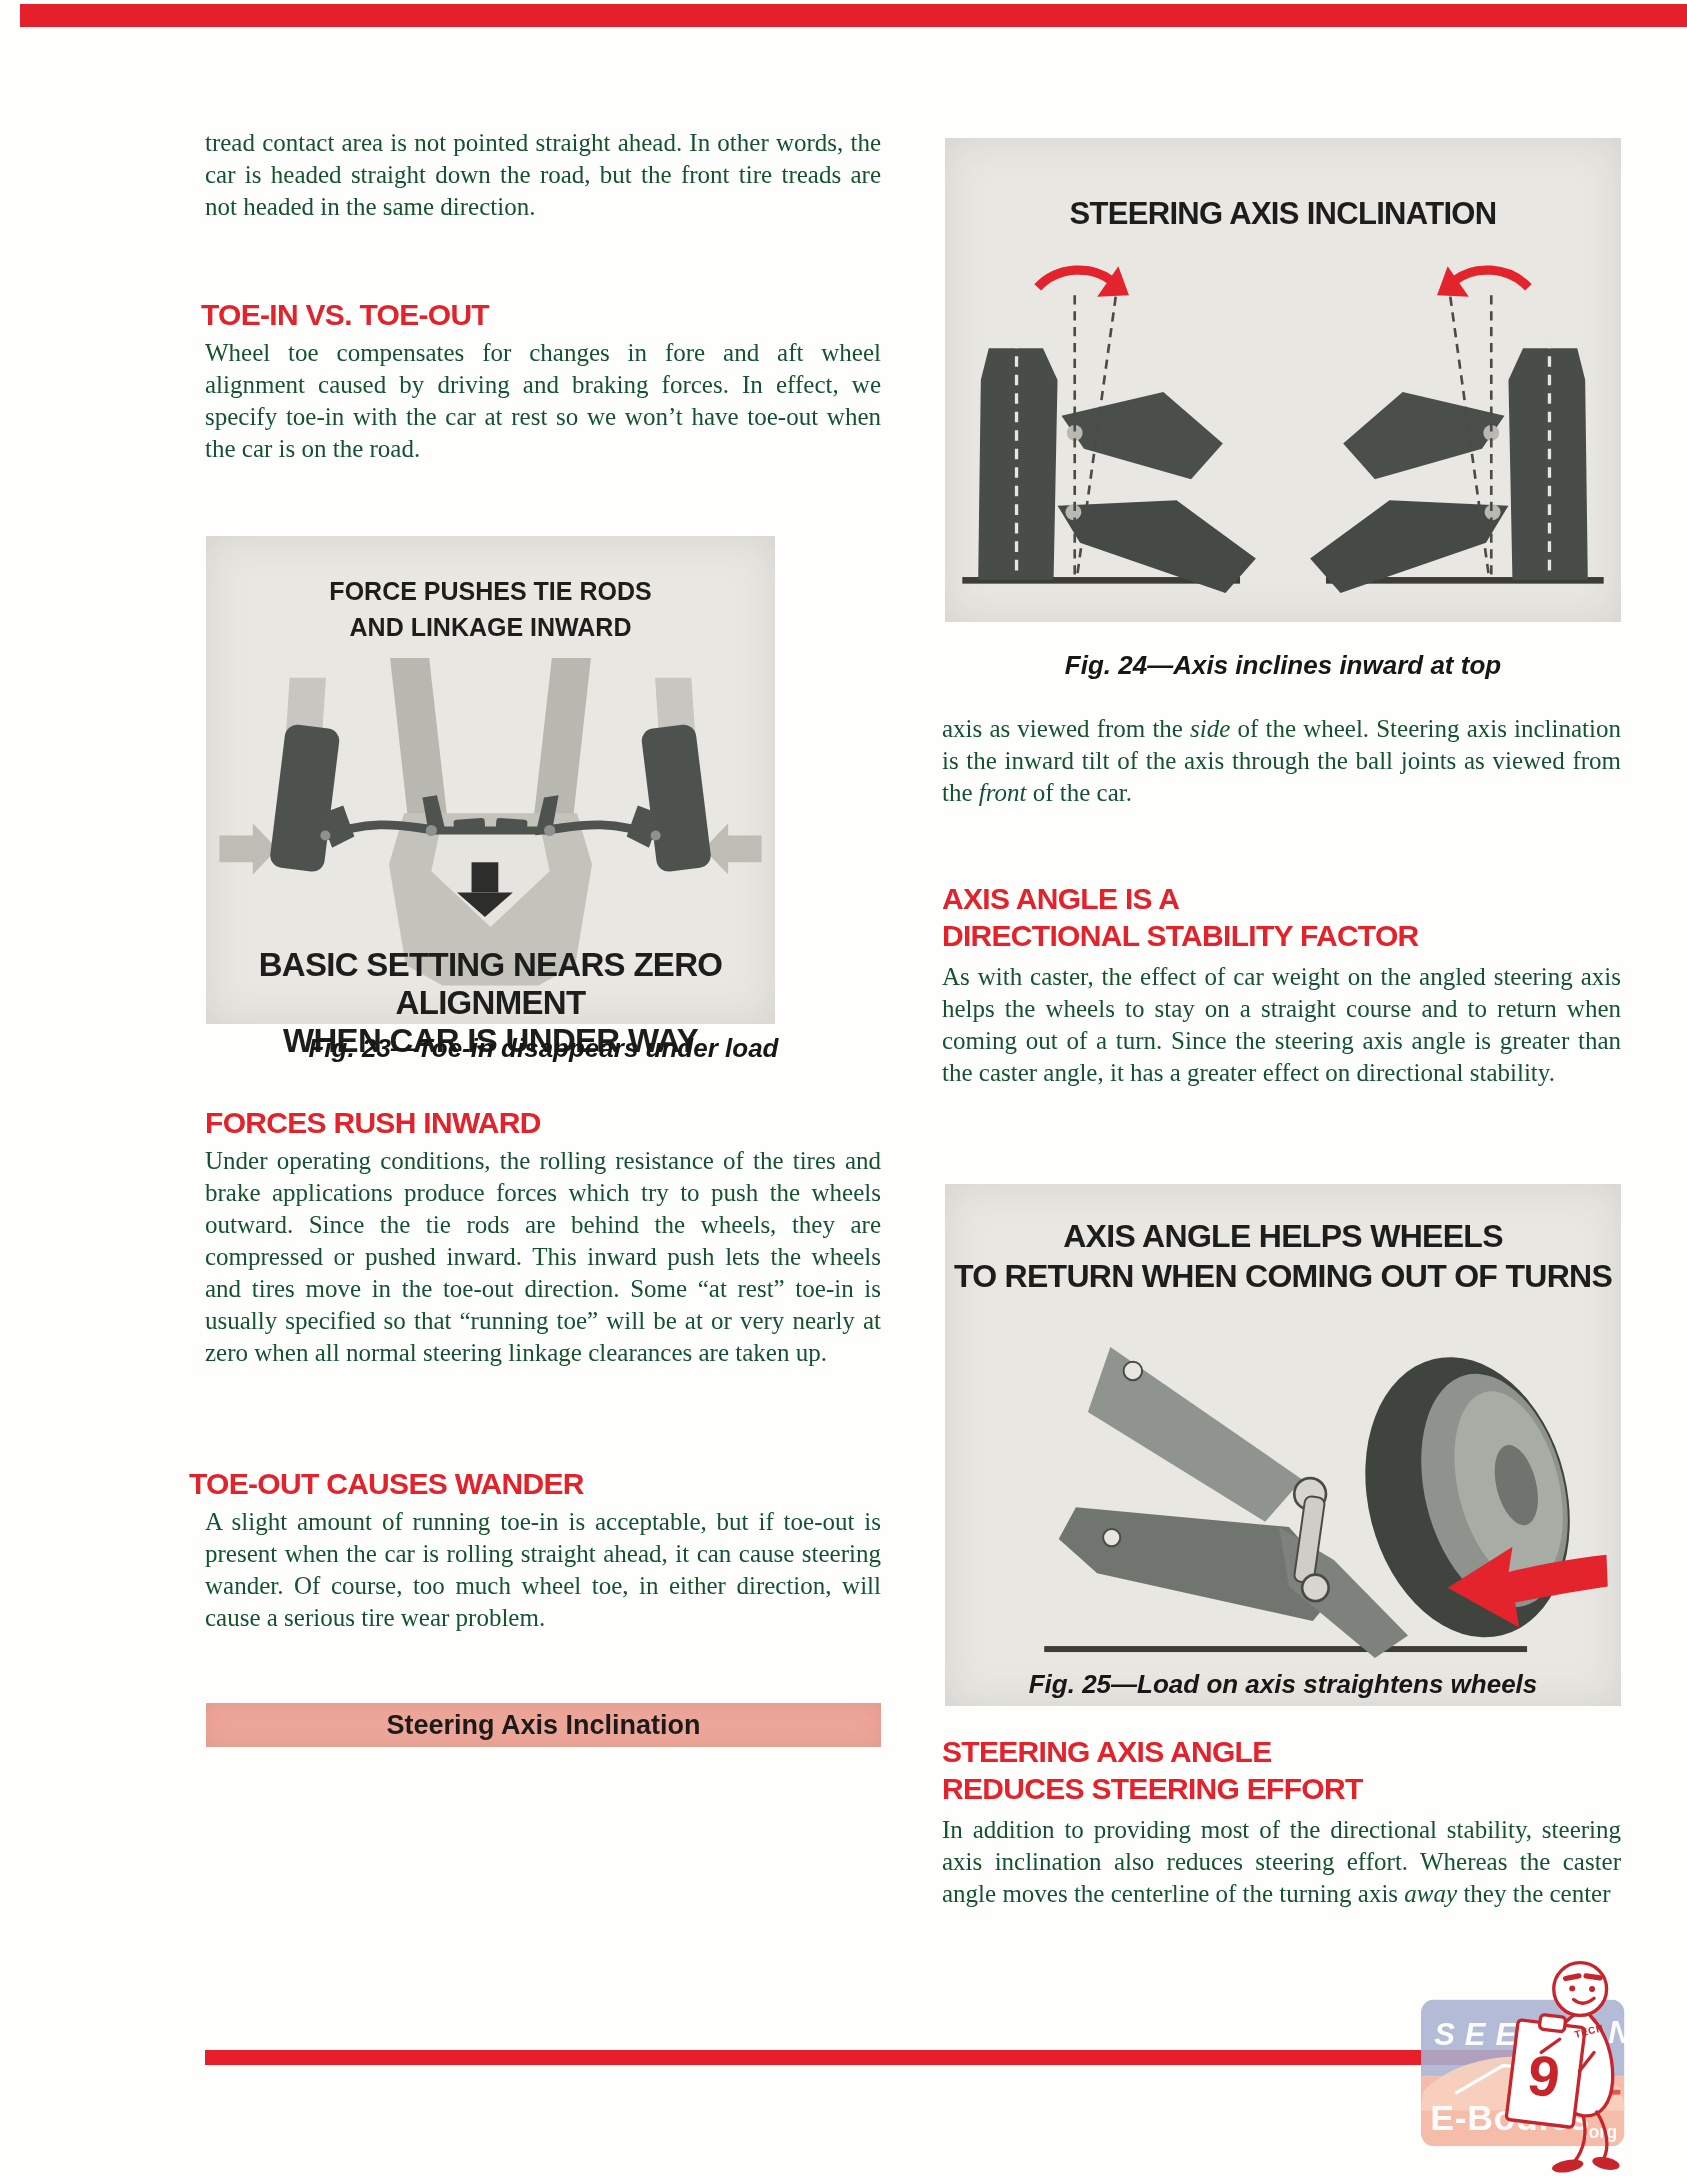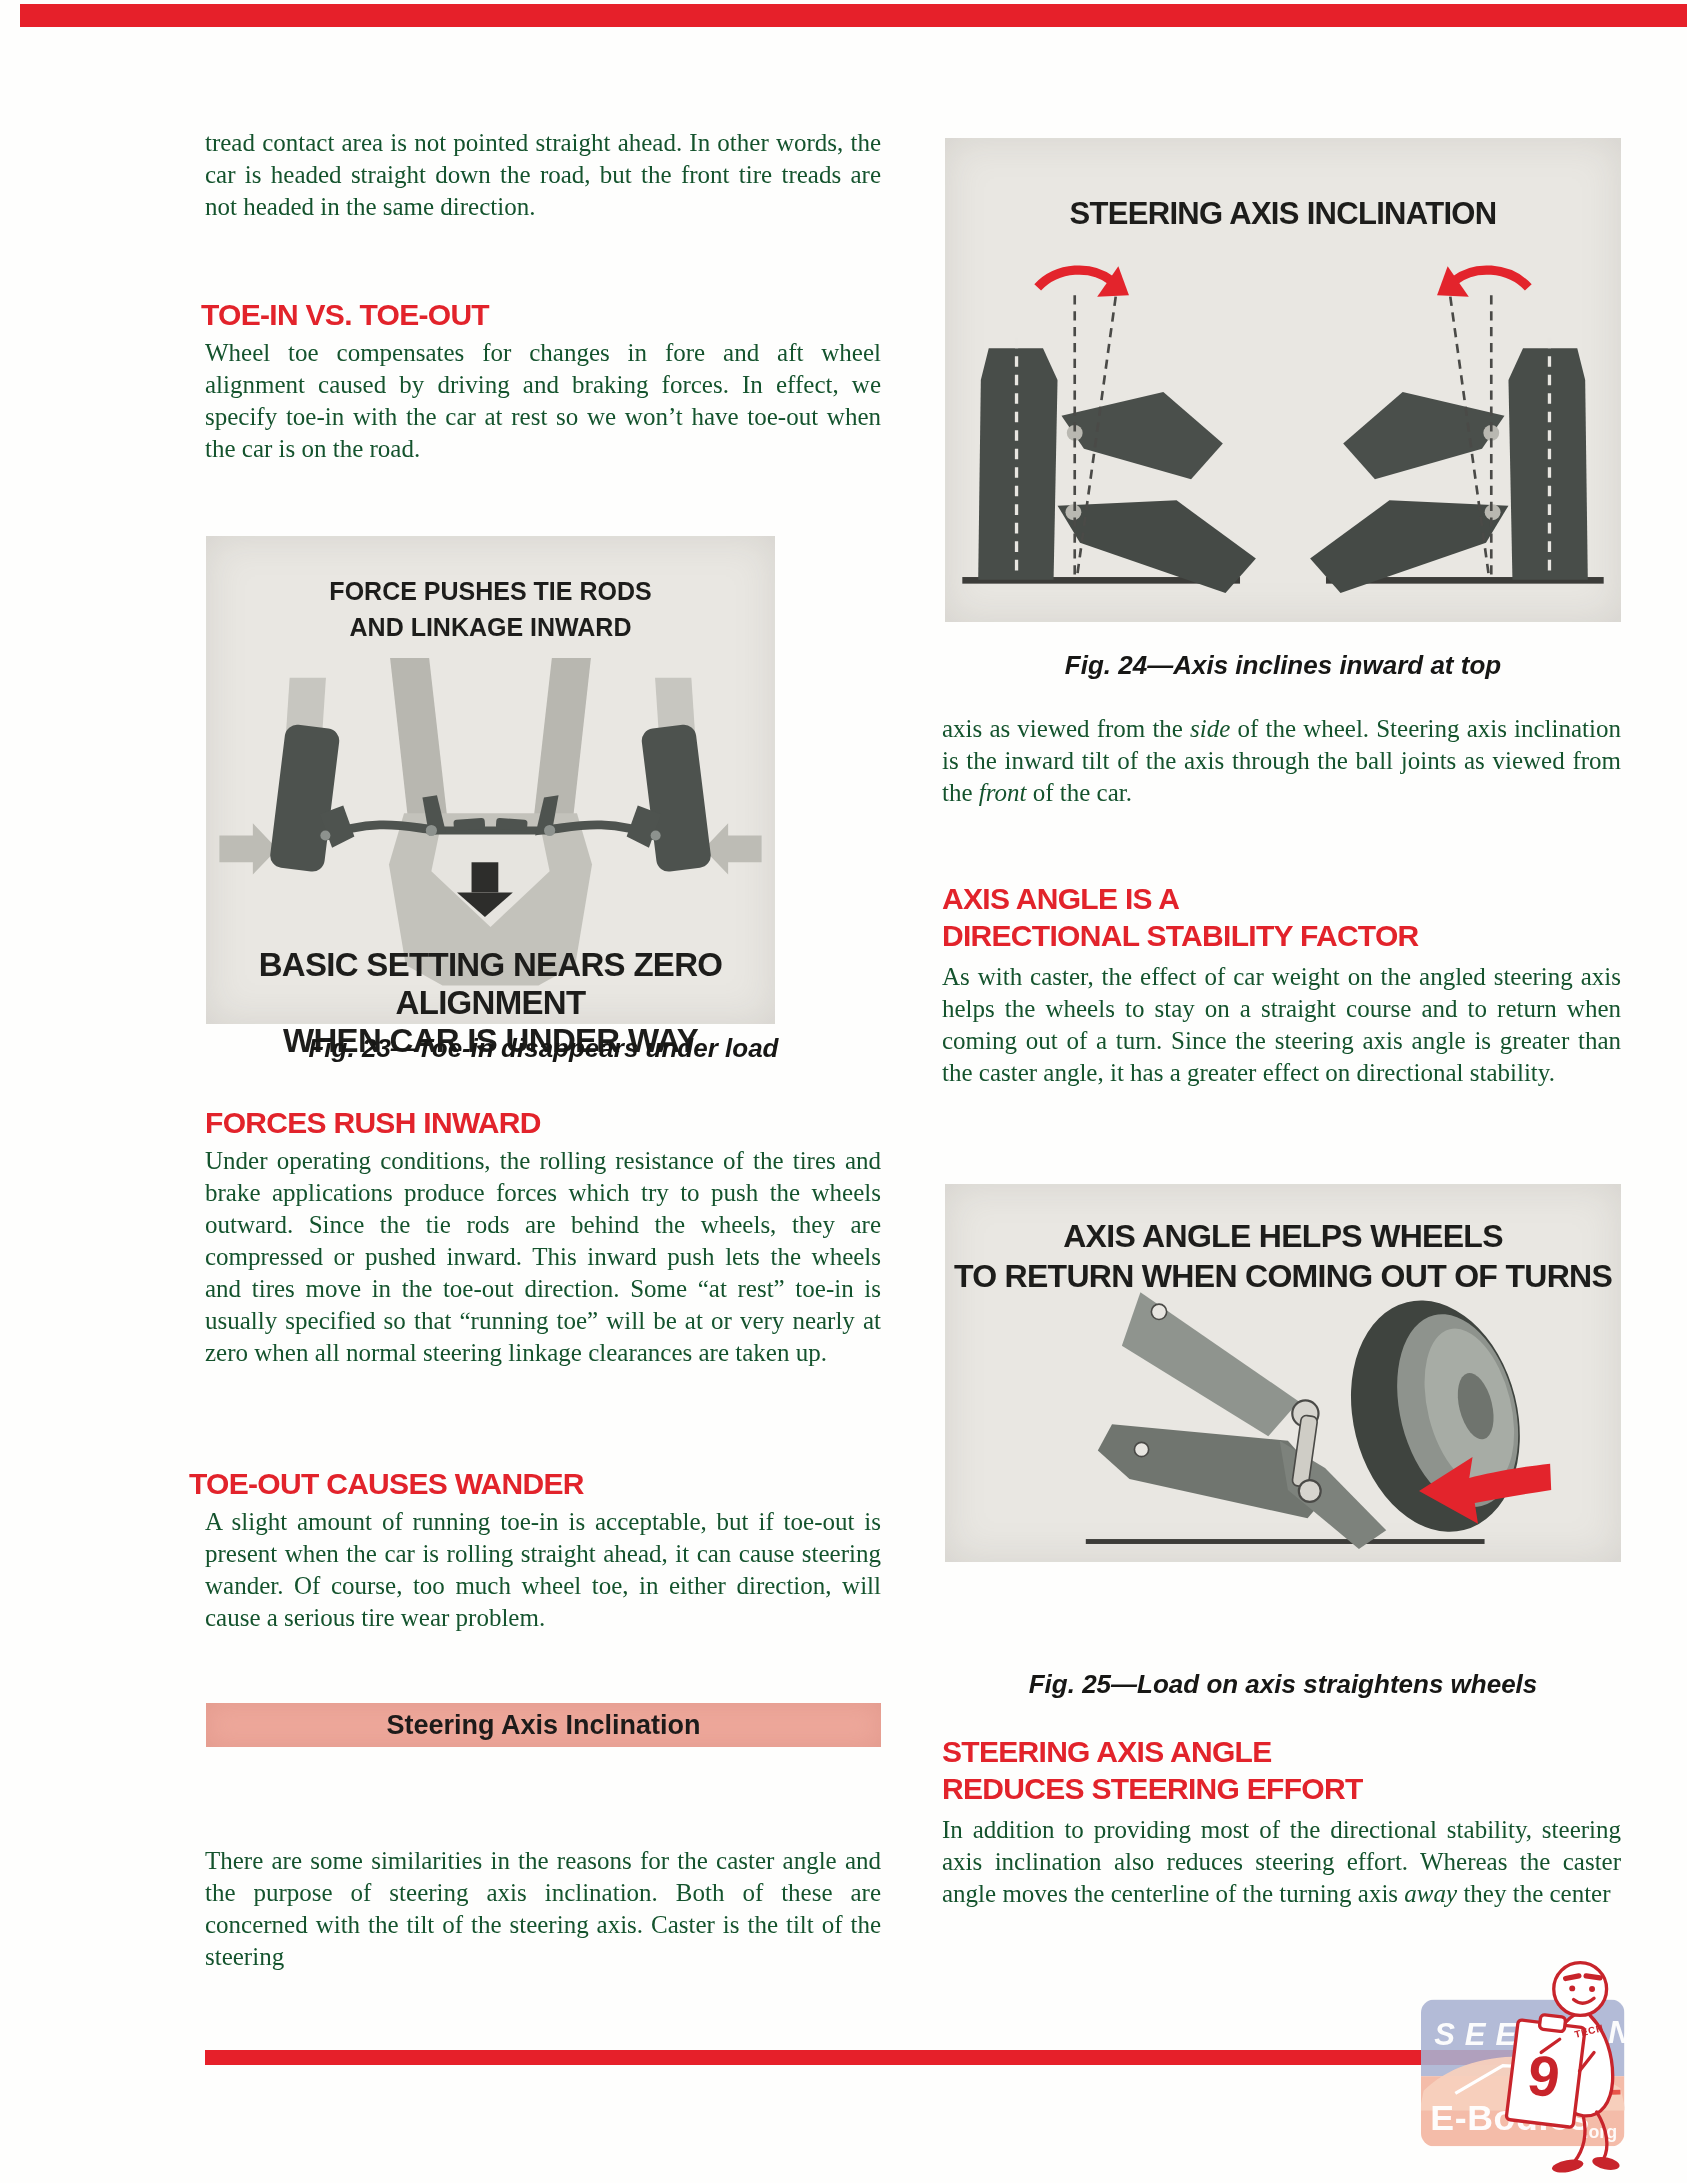--- a/index.html
+++ b/index.html
@@ -122,21 +122,20 @@
   <h2 class="redh abs" style="left:205px;top:1104px;">FORCES RUSH INWARD</h2>
   <p class="par abs" style="left:205px;top:1145px;width:676px;">Under operating conditions, the rolling resistance of the tires and brake applications produce forces which try to push the wheels outward. Since the tie rods are behind the wheels, they are compressed or pushed inward. This inward push lets the wheels and tires move in the toe-out direction. Some “at rest” toe-in is usually specified so that “running toe” will be at or very nearly at zero when all normal steering linkage clearances are taken up.</p>
 
   <h2 class="redh abs" style="left:189px;top:1465px;">TOE-OUT CAUSES WANDER</h2>
   <p class="par abs" style="left:205px;top:1506px;width:676px;">A slight amount of running toe-in is acceptable, but if toe-out is present when the car is rolling straight ahead, it can cause steering wander. Of course, too much wheel toe, in either direction, will cause a serious tire wear problem.</p>
 
   <div class="banner abs" style="left:206px;top:1703px;width:675px;height:44px;line-height:44px;">
     <span>Steering Axis Inclination</span>
   </div>
 
-  <p class="par abs" style="left:205px;top:1845px;width:676px;">There are some similarities in the reasons for the caster angle and the purpose of steering axis inclination. Both of these are concerned with the tilt of the steering axis. Caster is the tilt of the steering</p>
 
   <div class="figbox abs" style="left:945px;top:138px;width:676px;height:484px;">
     <svg viewBox="0 0 1022 732">
 
       <g fill="#3c3c39">
         <rect x="26" y="664" width="420" height="10"></rect>
         <rect x="576" y="664" width="420" height="10"></rect>
       </g>
 
       <g>
@@ -174,21 +173,21 @@
   <p class="par abs" style="left:942px;top:713px;width:679px;">
     <span>axis as viewed from the </span><span class="it">side</span><span> of the wheel. Steering axis inclination is the inward tilt of the axis through the ball joints as viewed from the </span><span class="it">front</span><span> of the car.</span>
   </p>
 
   <h2 class="redh abs" style="left:942px;top:880px;">
     <span class="block">AXIS ANGLE IS A</span>
     <span class="block">DIRECTIONAL STABILITY FACTOR</span>
   </h2>
   <p class="par abs" style="left:942px;top:961px;width:679px;">As with caster, the effect of car weight on the angled steering axis helps the wheels to stay on a straight course and to return when coming out of a turn. Since the steering axis angle is greater than the caster angle, it has a greater effect on directional stability.</p>
 
-  <div class="figbox abs" style="left:945px;top:1184px;width:676px;height:378px;">
+  <div class="figbox abs" style="left:945px;top:1184px;width:676px;height:522px;">
     <svg viewBox="0 0 1022 692">
 
       <rect x="150" y="650" width="730" height="9" fill="#3c3c39"></rect>
 
       <g>
         <polygon points="250,198 540,398 484,462 216,296" fill="#8f948e"></polygon>
         <circle cx="284" cy="234" r="14" fill="#e8e6e1" stroke="#4a4a47" stroke-width="3"></circle>
         <polygon points="198,440 520,470 600,560 556,612 230,540 172,488" fill="#70756f"></polygon>
         <circle cx="252" cy="486" r="13" fill="#e8e6e1" stroke="#4a4a47" stroke-width="3"></circle>
         <polygon points="505,470 588,520 700,634 650,668 520,560" fill="#7d827c"></polygon>

